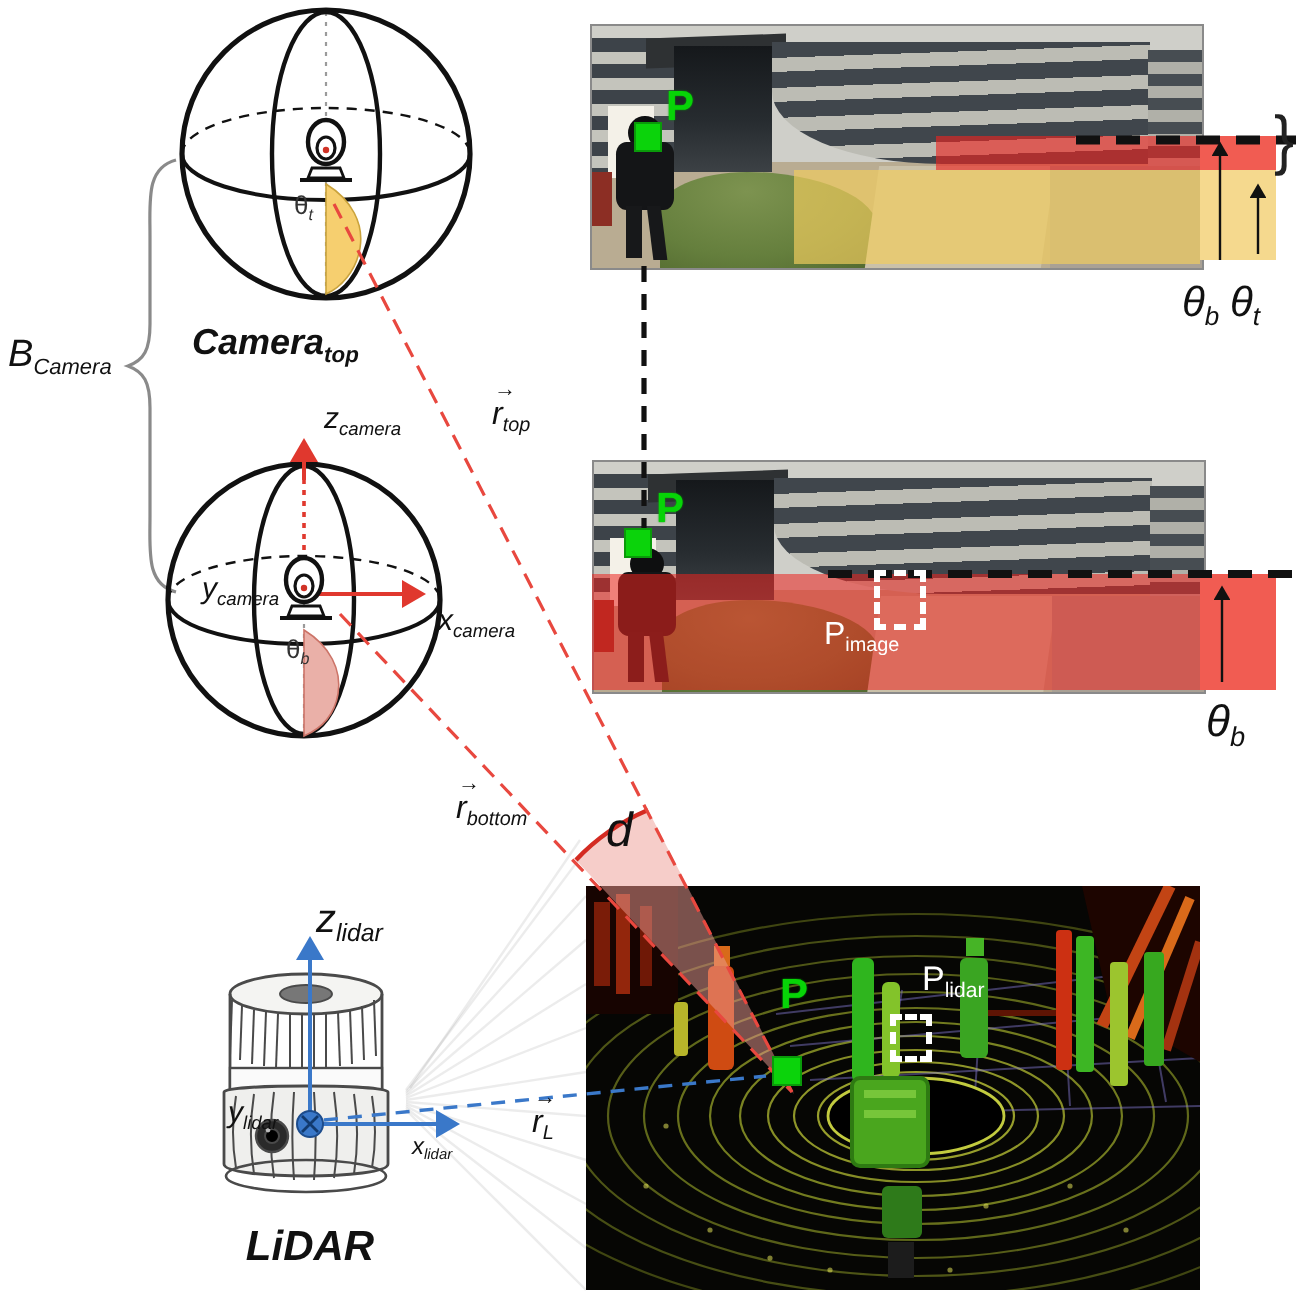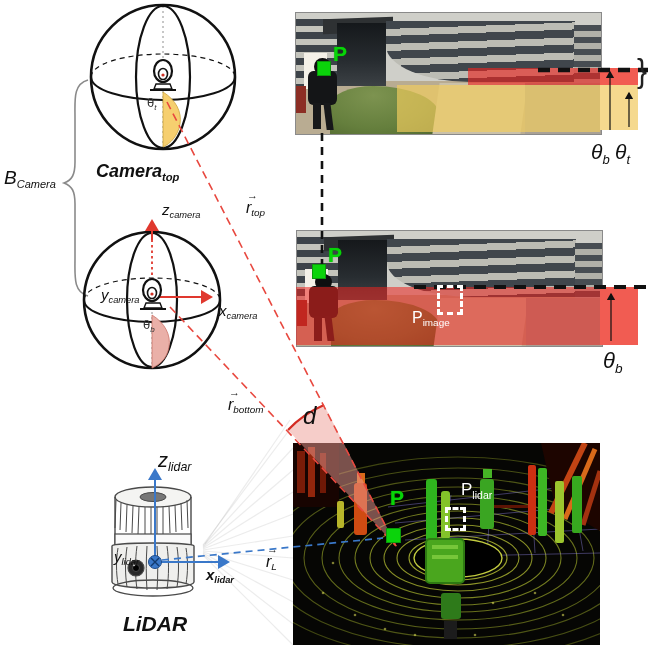--- a/index.html
+++ b/index.html
@@ -344,21 +344,21 @@
   <div class="lbl" style="left:266px;top:554px;font-size:16px;">
     <span class="vec"><span class="varrow">→</span><span>r</span></span><sub>L</sub>
   </div>
   <div class="lbl ital" style="left:303px;top:404px;font-size:24px;">
     <span>d</span>
   </div>
 
   <div class="lbl ital" style="left:158px;top:450px;font-size:20px;">
     <span>z</span><sub>lidar</sub>
   </div>
-  <div class="lbl ital" style="left:206px;top:567px;font-size:15px;font-weight:bold;">
+  <div class="lbl ital" style="left:206px;top:567px;font-size:12px;">
     <span>x</span><sub>lidar</sub>
   </div>
   <div class="lbl ital" style="left:114px;top:549px;font-size:15px;">
     <span>y</span><sub>lidar</sub>
   </div>
   <div class="lbl bold ital" style="left:100px;top:613px;width:110px;text-align:center;font-size:21px;">
     <span>LiDAR</span>
   </div>
 
   <div class="lbl green-p" style="left:333px;top:43px;"><span>P</span></div>

